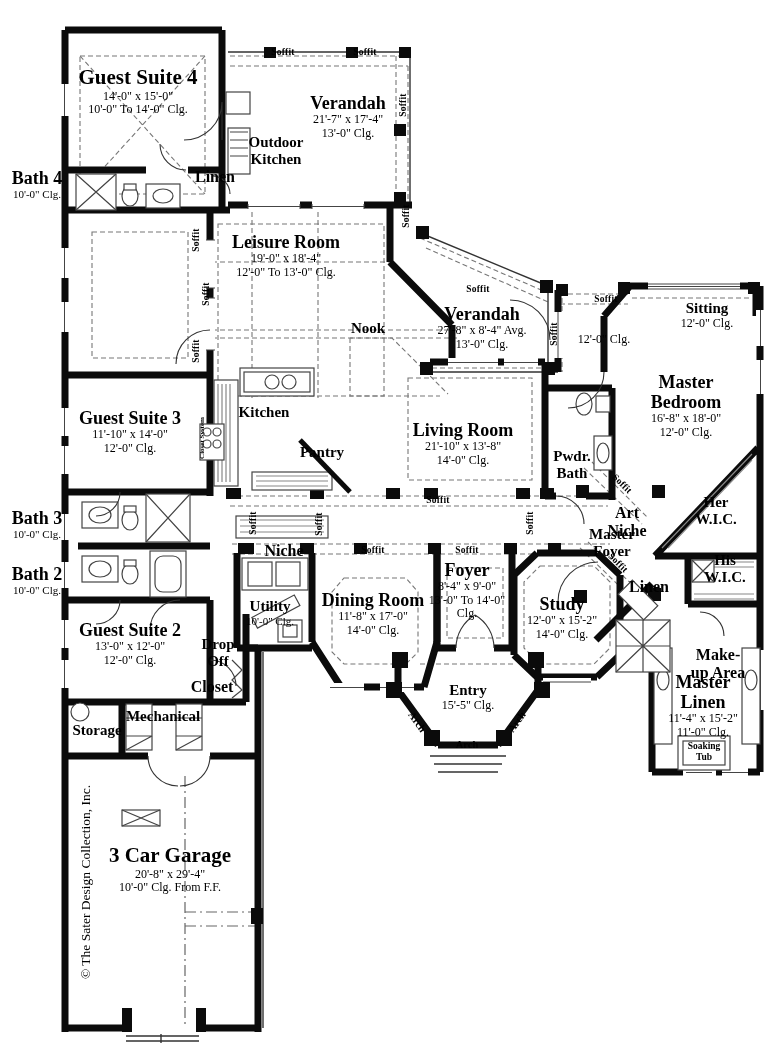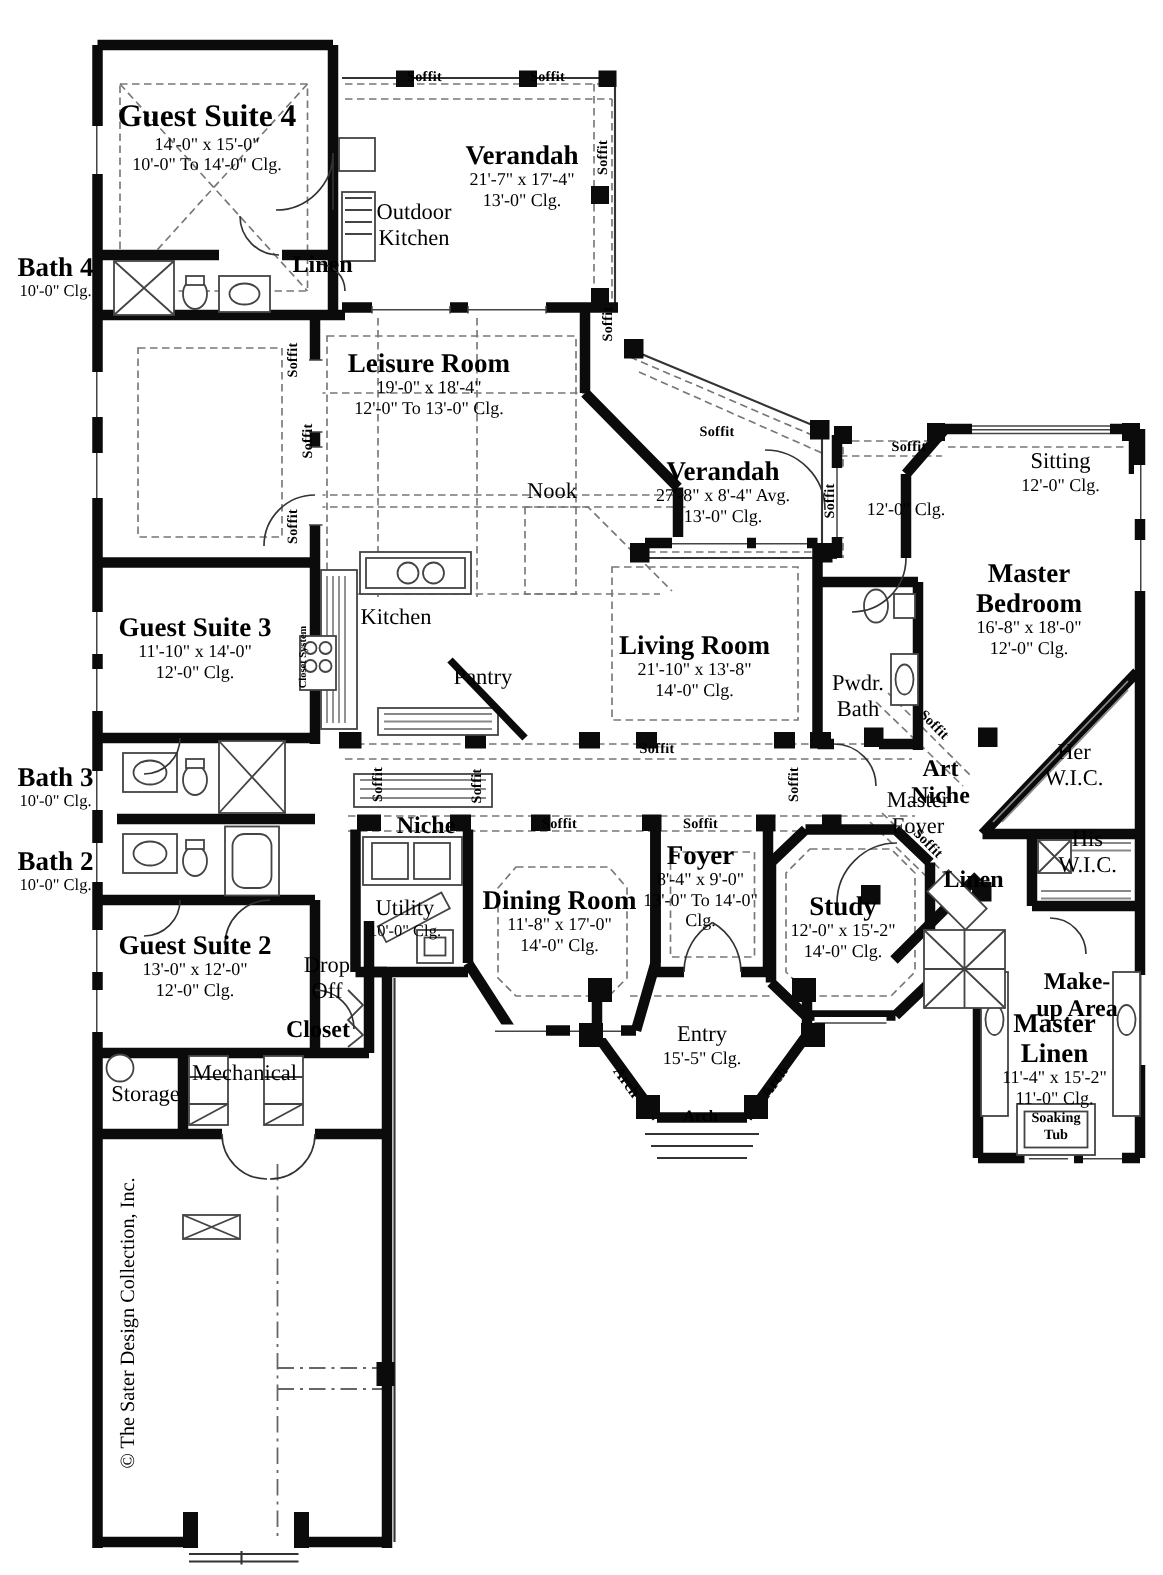--- a/index.html
+++ b/index.html
@@ -4,21 +4,21 @@
 <style>
   html,body{margin:0;padding:0;background:#fff;}
   .plan{position:relative;width:775px;height:1050px;background:#fff;overflow:hidden;
         font-family:"Liberation Serif",serif;color:#000;}
   svg{position:absolute;left:0;top:0;}
   .lbl{position:absolute;transform:translateX(-50%);text-align:center;line-height:1.12;white-space:nowrap;}
   .wrap{white-space:normal;}
   .cz{position:absolute;transform:translate(-50%,-50%);text-align:center;line-height:1.1;white-space:nowrap;}
   .name-xl{font-size:21px;font-weight:bold;}
   .name-lg{font-size:18px;font-weight:bold;}
-  .name-md{font-size:15px;font-weight:normal;text-align:center;}
+  .name-md{font-size:15px;font-weight:bold;text-align:center;}
   .name-sm{font-size:18px;font-weight:bold;}
   .name-xs{font-size:16px;font-weight:bold;}
   .dim{font-size:12px;}
   .dim-sm{font-size:11px;}
   .soffit{font-size:9.5px;font-weight:bold;letter-spacing:.2px;}
   .arch{font-size:10.5px;font-weight:bold;}
   .tiny{font-size:7px;font-weight:bold;}
   .copyright{font-size:13.5px;}
 </style>
 </head>
@@ -471,20 +471,25 @@
 
 <div class="lbl" style="left:468px;top:682px">
   <div class="name-md">Entry</div>
   <div class="dim">15'-5" Clg.</div>
 </div>
 
 <div class="cz arch" style="left:417px;top:722px;transform:translate(-50%,-50%) rotate(54deg)">Arch</div>
 <div class="cz arch" style="left:467px;top:745px">Arch</div>
 <div class="cz arch" style="left:517px;top:722px;transform:translate(-50%,-50%) rotate(-54deg)">Arch</div>
 
+<div class="lbl" style="left:170px;top:844px">
+  <div class="name-xl">3 Car Garage</div>
+  <div class="dim">20'-8" x 29'-4"</div>
+  <div class="dim">10'-0" Clg. From F.F.</div>
+</div>
 
 <div class="cz tiny" style="left:203px;top:438px;transform:translate(-50%,-50%) rotate(-90deg)">Closet System</div>
 
 <div class="cz copyright" style="left:86px;top:882px;transform:translate(-50%,-50%) rotate(-90deg)">© The Sater Design Collection, Inc.</div>
 
 <div class="cz soffit" style="left:283px;top:52px">Soffit</div>
 <div class="cz soffit" style="left:365px;top:52px">Soffit</div>
 <div class="cz soffit" style="left:403px;top:105px;transform:translate(-50%,-50%) rotate(-90deg)">Soffit</div>
 <div class="cz soffit" style="left:196px;top:240px;transform:translate(-50%,-50%) rotate(-90deg)">Soffit</div>
 <div class="cz soffit" style="left:206px;top:294px;transform:translate(-50%,-50%) rotate(-90deg)">Soffit</div>

